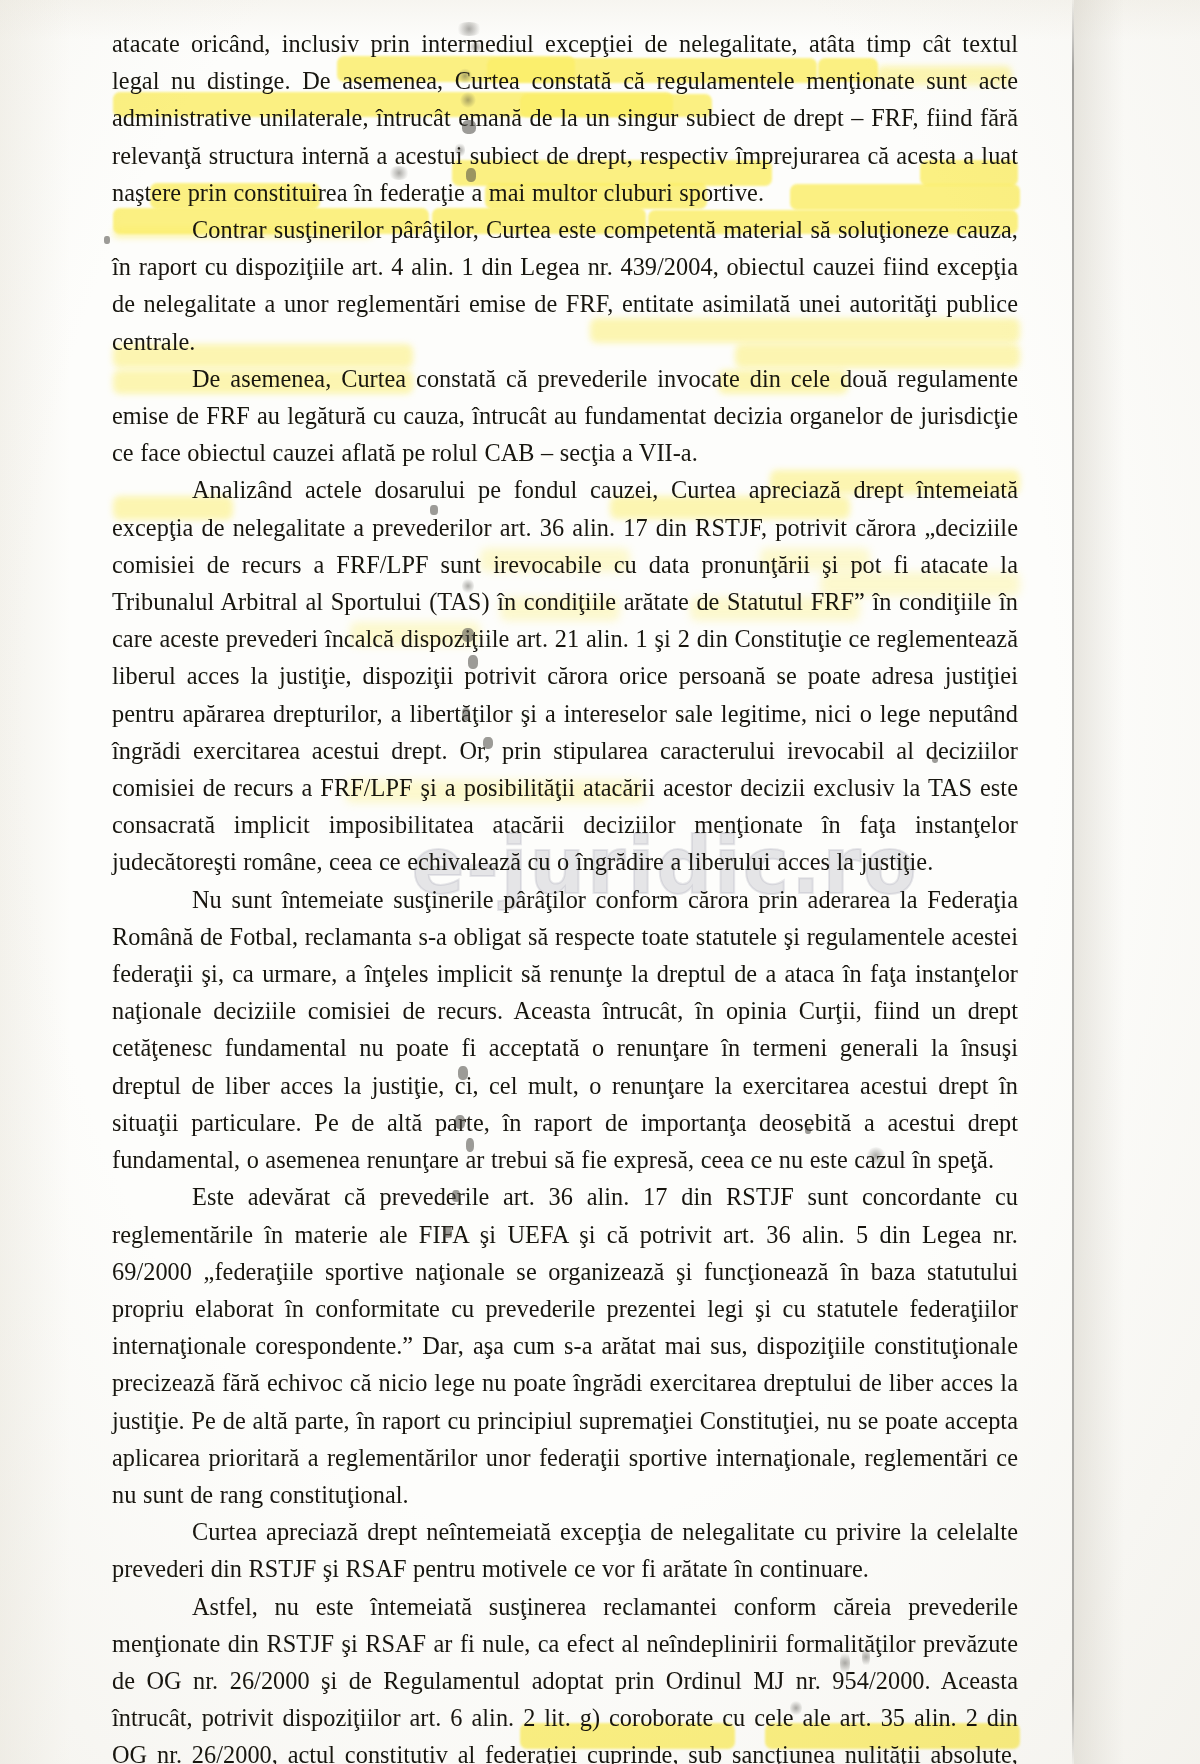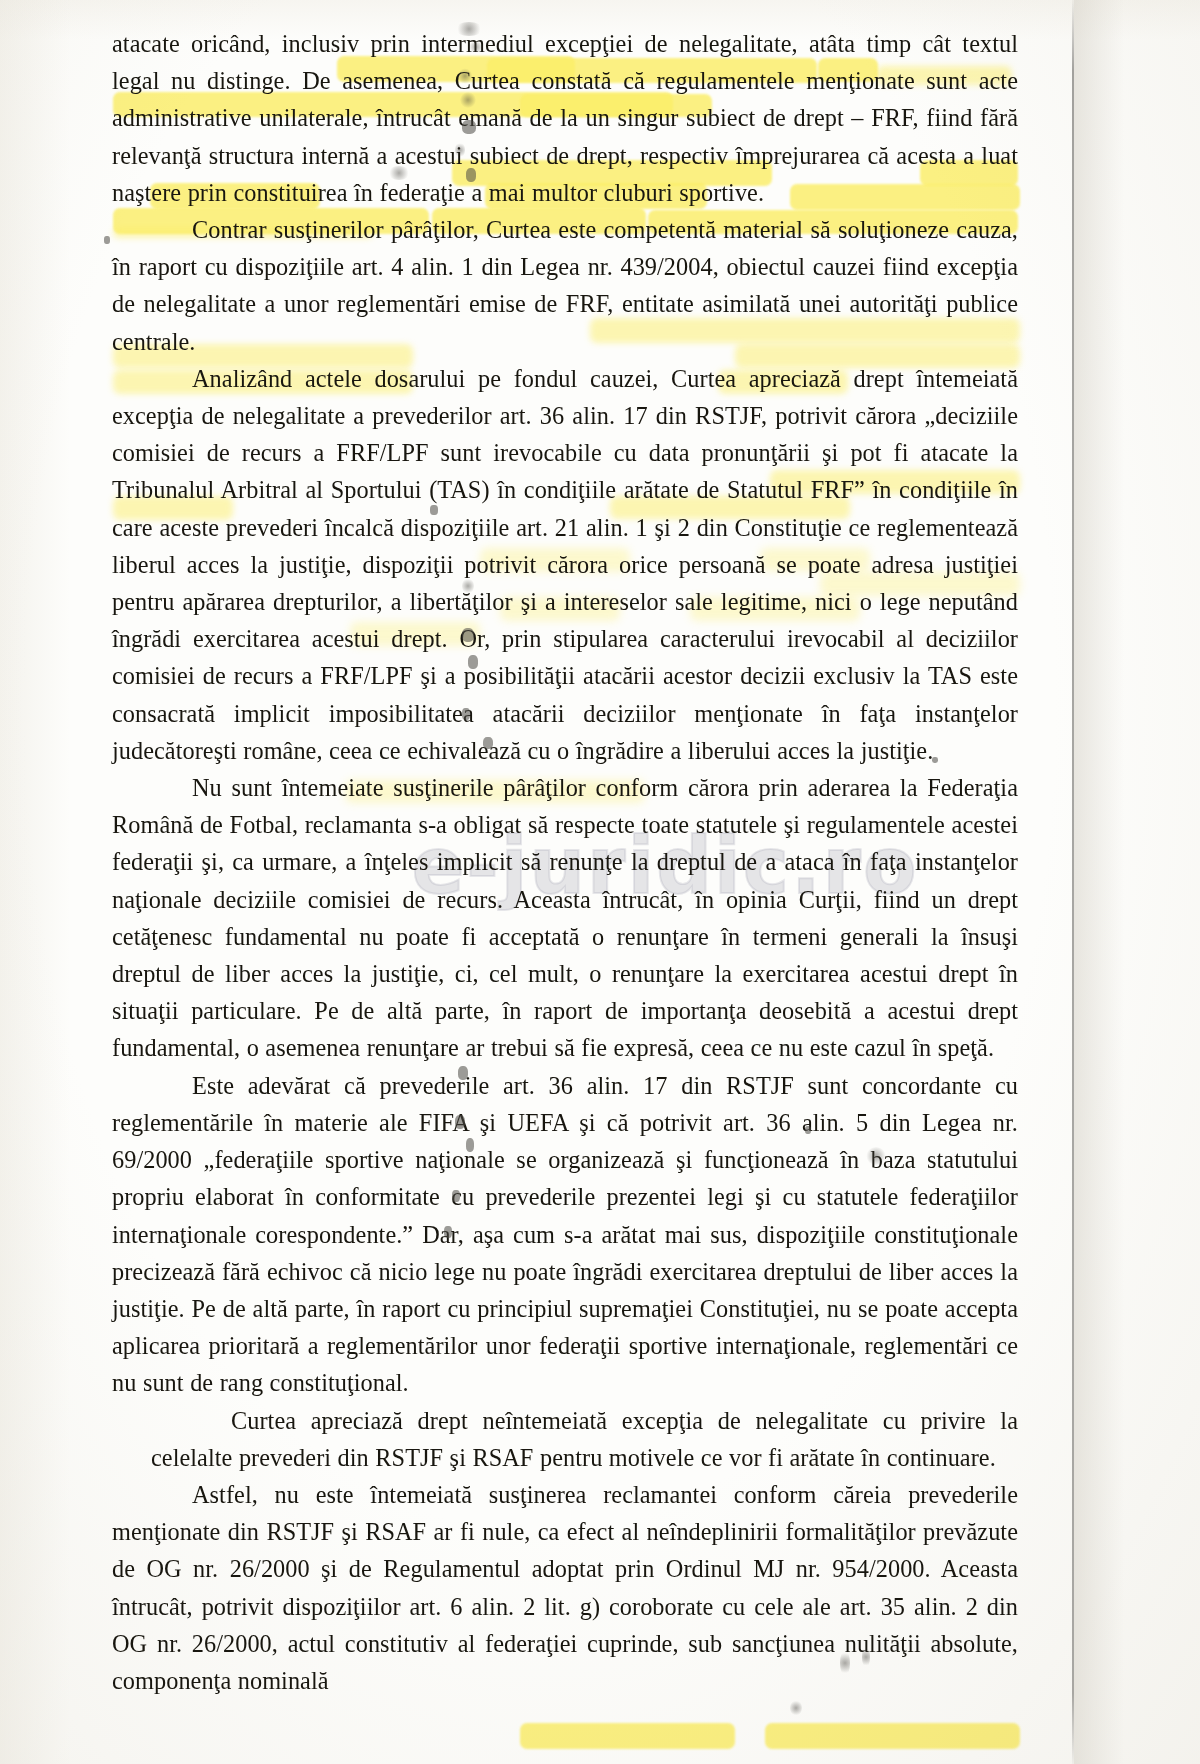--- a/index.html
+++ b/index.html
@@ -174,24 +174,25 @@
     </div>
 
   <div id="watermark">
     <span>e-juridic.ro</span>
   </div>
 
   <div id="text-body">
     <div id="text-layer">
         <p class="para no-indent" style="color: rgb(24, 22, 15);">atacate oricând, inclusiv prin intermediul excepţiei de nelegalitate, atâta timp cât textul legal nu distinge. De asemenea, Curtea constată că regulamentele menţionate sunt acte administrative unilaterale, întrucât emană de la un singur subiect de drept – FRF, fiind fără relevanţă structura internă a acestui subiect de drept, respectiv împrejurarea că acesta a luat naştere prin constituirea în federaţie a mai multor cluburi sportive.</p>
         <p class="para" style="color: rgb(24, 22, 15);">Contrar susţinerilor pârâţilor, Curtea este competentă material să soluţioneze cauza, în raport cu dispoziţiile art. 4 alin. 1 din Legea nr. 439/2004, obiectul cauzei fiind excepţia de nelegalitate a unor reglementări emise de FRF, entitate asimilată unei autorităţi publice centrale.</p>
+        <p class="para" style="color: rgb(24, 22, 15);">De asemenea, Curtea constată că prevederile invocate din cele două regulamente emise de FRF au legătură cu cauza, întrucât au fundamentat decizia organelor de jurisdicţie ce face obiectul cauzei aflată pe rolul CAB – secţia a VII-a.</p>
         <p class="para" style="color: rgb(24, 22, 15);">Analizând actele dosarului pe fondul cauzei, Curtea apreciază drept întemeiată excepţia de nelegalitate a prevederilor art. 36 alin. 17 din RSTJF, potrivit cărora „deciziile comisiei de recurs a FRF/LPF sunt irevocabile cu data pronunţării şi pot fi atacate la Tribunalul Arbitral al Sportului (TAS) în condiţiile arătate de Statutul FRF” în condiţiile în care aceste prevederi încalcă dispoziţiile art. 21 alin. 1 şi 2 din Constituţie ce reglementează liberul acces la justiţie, dispoziţii potrivit cărora orice persoană se poate adresa justiţiei pentru apărarea drepturilor, a libertăţilor şi a intereselor sale legitime, nici o lege neputând îngrădi exercitarea acestui drept. Or, prin stipularea caracterului irevocabil al deciziilor comisiei de recurs a FRF/LPF şi a posibilităţii atacării acestor decizii exclusiv la TAS este consacrată implicit imposibilitatea atacării deciziilor menţionate în faţa instanţelor judecătoreşti române, ceea ce echivalează cu o îngrădire a liberului acces la justiţie.</p>
         <p class="para" style="color: rgb(24, 22, 15);">Nu sunt întemeiate susţinerile pârâţilor conform cărora prin aderarea la Federaţia Română de Fotbal, reclamanta s-a obligat să respecte toate statutele şi regulamentele acestei federaţii şi, ca urmare, a înţeles implicit să renunţe la dreptul de a ataca în faţa instanţelor naţionale deciziile comisiei de recurs. Aceasta întrucât, în opinia Curţii, fiind un drept cetăţenesc fundamental nu poate fi acceptată o renunţare în termeni generali la însuşi dreptul de liber acces la justiţie, ci, cel mult, o renunţare la exercitarea acestui drept în situaţii particulare. Pe de altă parte, în raport de importanţa deosebită a acestui drept fundamental, o asemenea renunţare ar trebui să fie expresă, ceea ce nu este cazul în speţă.</p>
         <p class="para" style="color: rgb(24, 22, 15);">Este adevărat că prevederile art. 36 alin. 17 din RSTJF sunt concordante cu reglementările în materie ale FIFA şi UEFA şi că potrivit art. 36 alin. 5 din Legea nr. 69/2000 „federaţiile sportive naţionale se organizează şi funcţionează în baza statutului propriu elaborat în conformitate cu prevederile prezentei legi şi cu statutele federaţiilor internaţionale corespondente.” Dar, aşa cum s-a arătat mai sus, dispoziţiile constituţionale precizează fără echivoc că nicio lege nu poate îngrădi exercitarea dreptului de liber acces la justiţie. Pe de altă parte, în raport cu principiul supremaţiei Constituţiei, nu se poate accepta aplicarea prioritară a reglementărilor unor federaţii sportive internaţionale, reglementări ce nu sunt de rang constituţional.</p>
-        <p class="para" style="color: rgb(24, 22, 15); margin-left: 39px;">Curtea apreciază drept neîntemeiată excepţia de nelegalitate cu privire la celelalte prevederi din RSTJF şi RSAF pentru motivele ce vor fi arătate în continuare.</p>
+        <p class="para" style="color: rgb(24, 22, 15);">Curtea apreciază drept neîntemeiată excepţia de nelegalitate cu privire la celelalte prevederi din RSTJF şi RSAF pentru motivele ce vor fi arătate în continuare.</p>
         <p class="para" style="color: rgb(24, 22, 15);"><span>Astfel, nu este întemeiată susţinerea reclamantei conform căreia prevederile  menţionate din RSTJF şi RSAF ar fi nule, ca efect al neîndeplinirii formalităţilor prevăzute de OG nr. 26/2000 şi de Regulamentul adoptat prin Ordinul MJ nr. 954/2000. Aceasta întrucât, potrivit dispoziţiilor art. 6 alin. 2 lit. g) coroborate cu cele ale art. 35 alin. 2 din OG nr. 26/2000, actul constitutiv al federaţiei cuprinde, sub sancţiunea nulităţii absolute, componenţa nominală </span></p>
       </div>
   </div>
 
   <div id="speck-layer">
       <div class="smudge" style="left: 455px; top: 22px; width: 28px; height: 14px;"></div>
       <div class="smudge" style="left: 468px; top: 42px; width: 16px; height: 10px;"></div>
       <div class="smudge" style="left: 458px; top: 68px; width: 14px; height: 16px;"></div>
       <div class="smudge" style="left: 460px; top: 92px; width: 16px; height: 16px;"></div>
       <div class="speck" style="left: 462px; top: 120px; width: 14px; height: 14px;"></div>

